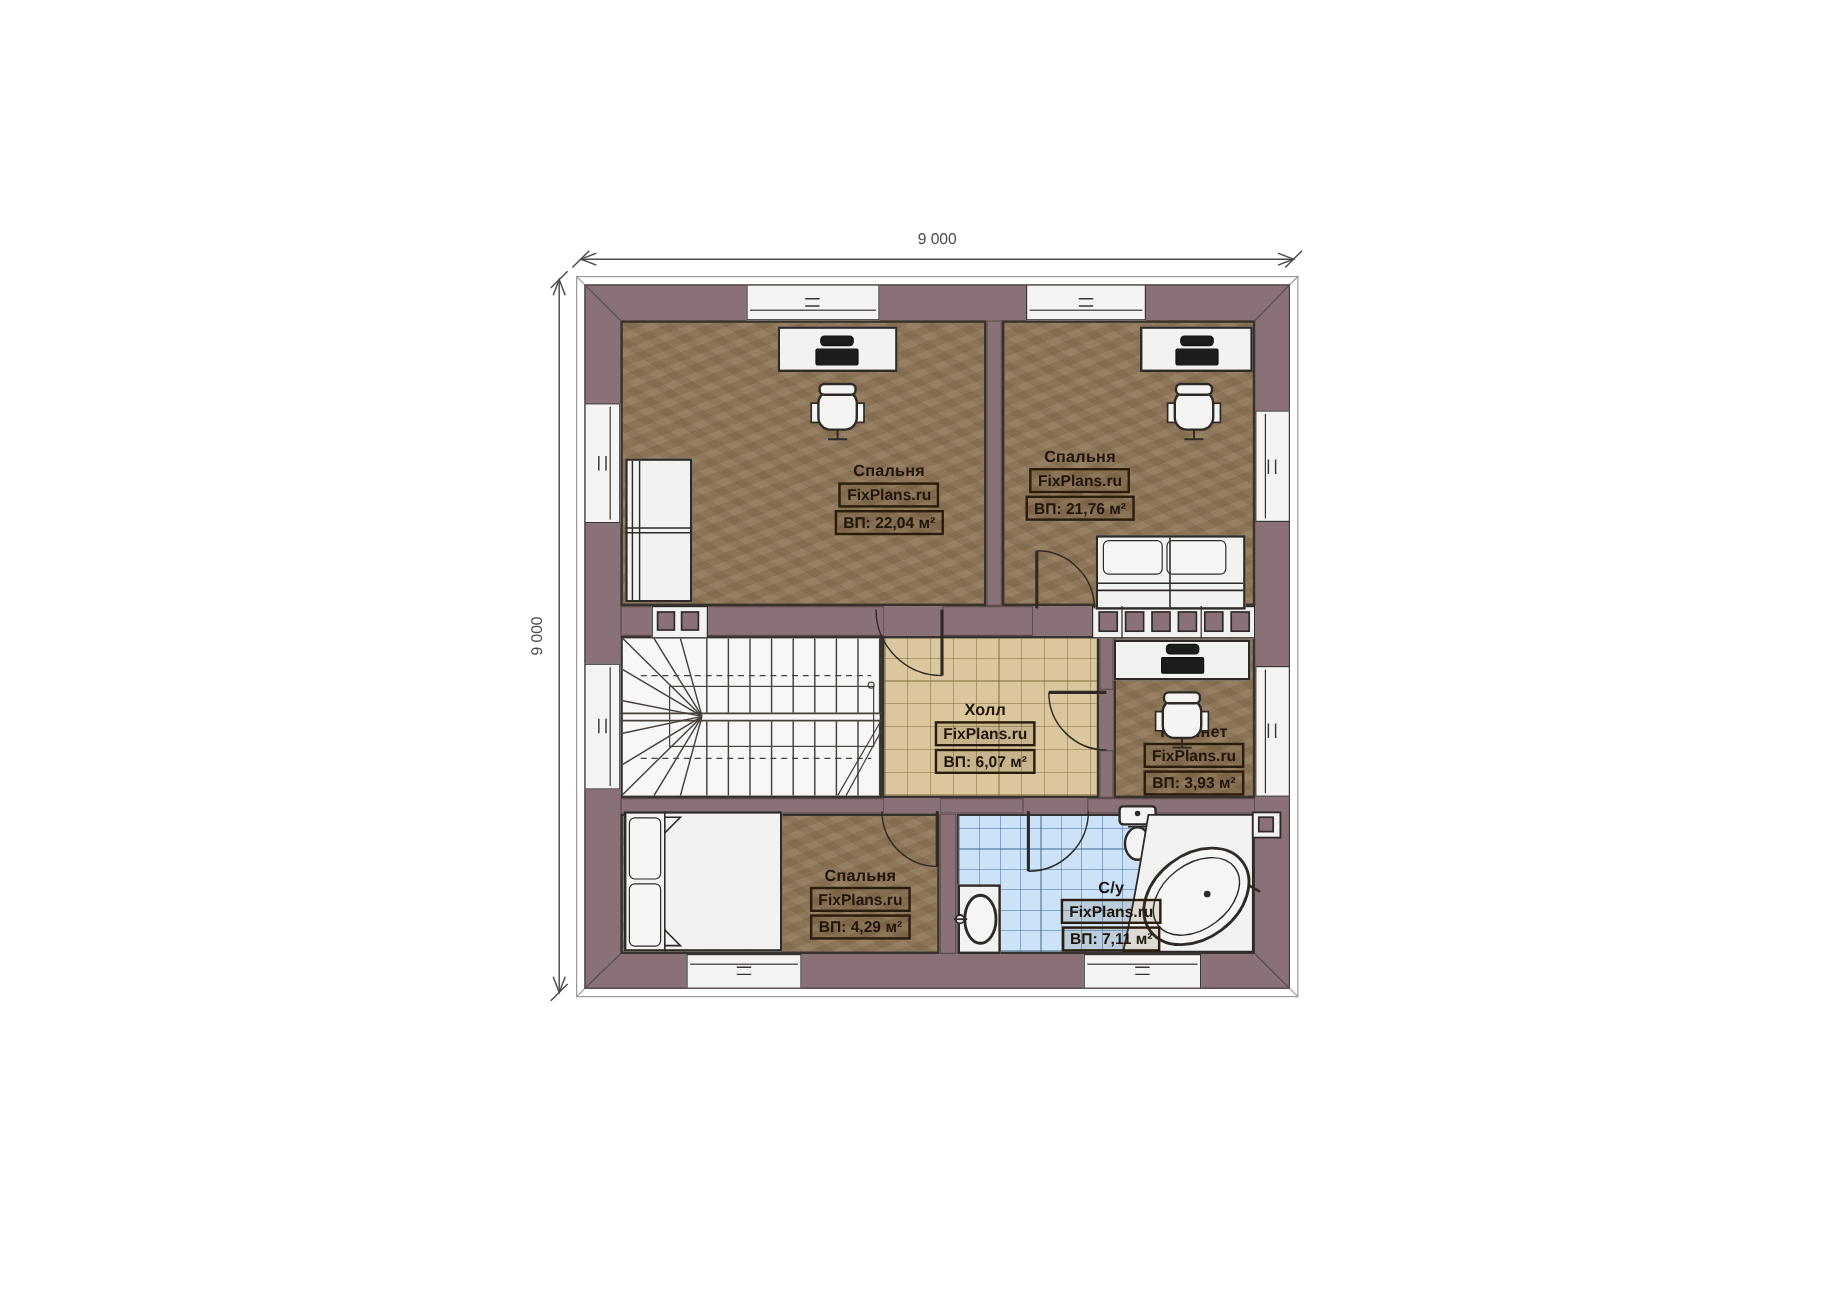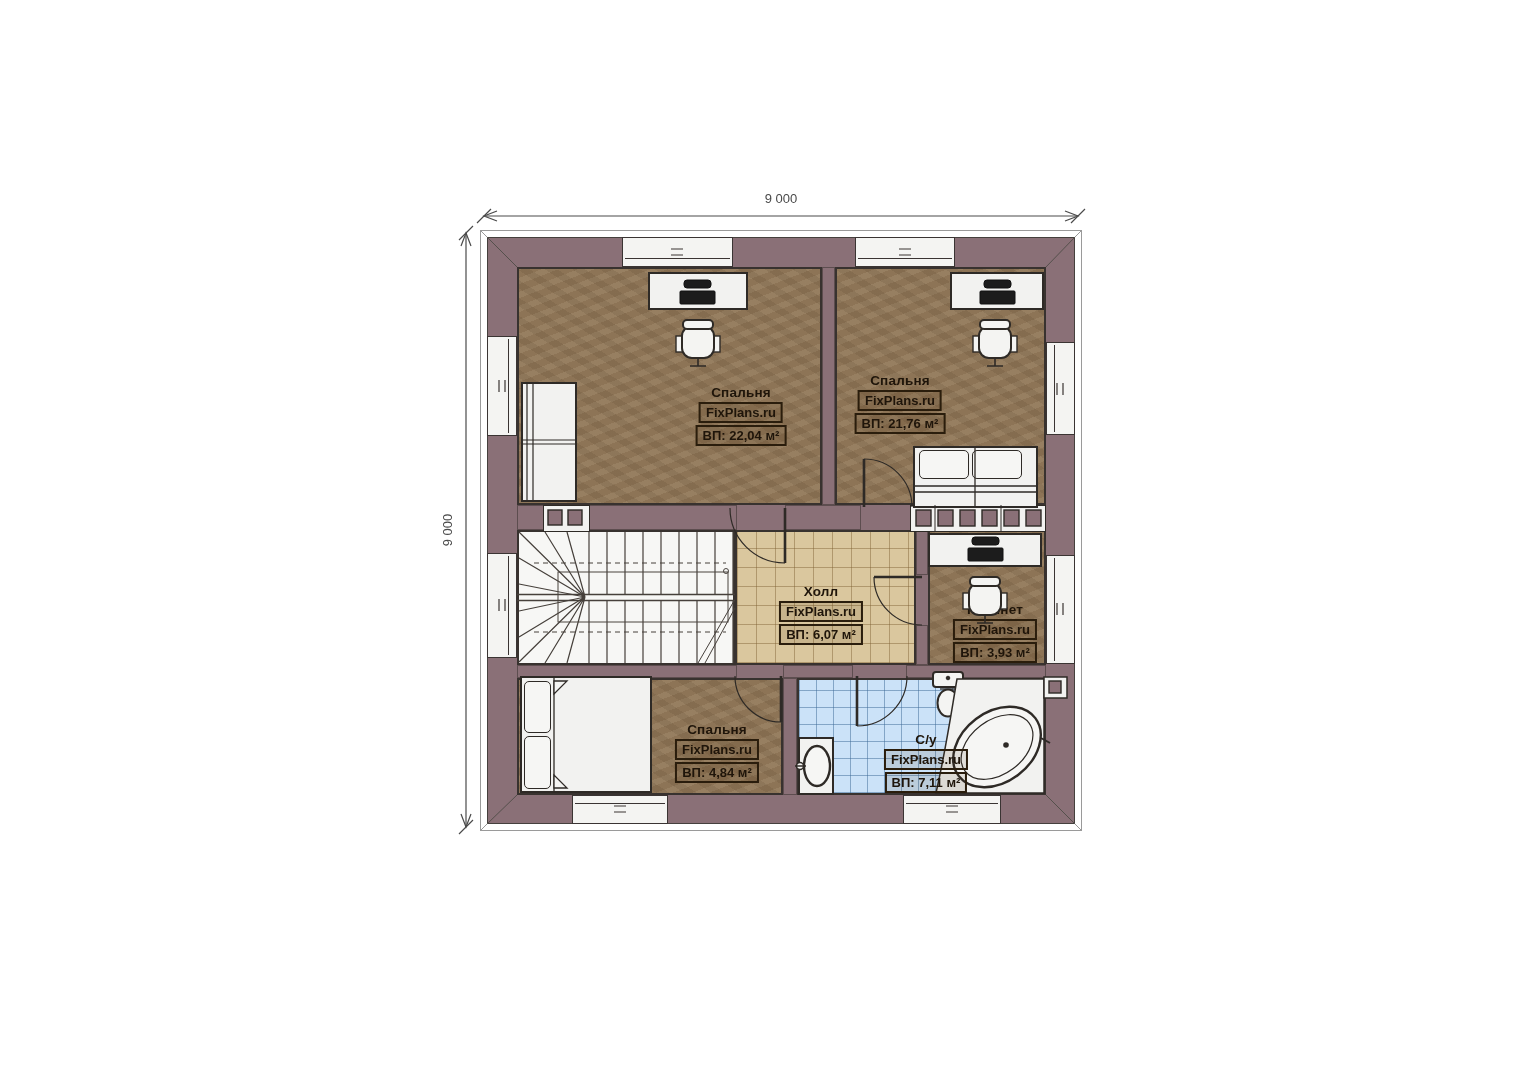--- a/index.html
+++ b/index.html
@@ -242,21 +242,21 @@
     <div class="box">ВП: 6,07 м²</div>
   </div>
   <div class="room-label" style="left:995px;top:602px;">
     <div class="room-name">Кабинет</div>
     <div class="box">FixPlans.ru</div>
     <div class="box">ВП: 3,93 м²</div>
   </div>
   <div class="room-label" style="left:717px;top:722px;">
     <div class="room-name">Спальня</div>
     <div class="box">FixPlans.ru</div>
-    <div class="box">ВП: 4,84 м²</div>
+    <div class="box">ВП: 4,29 м²</div>
   </div>
   <div class="room-label" style="left:899px;top:732px;margin-left:27px;">
     <div class="room-name">С/у</div>
     <div class="box">FixPlans.ru</div>
     <div class="box">ВП: 7,11 м²</div>
   </div>
 
   <svg class="overlay-top" width="1528" height="1080" viewBox="0 0 1528 1080">
     <g fill="#f4f4f2" stroke="#2e2a26">
       <rect x="963" y="593" width="7" height="16" stroke-width="1.4"></rect>

